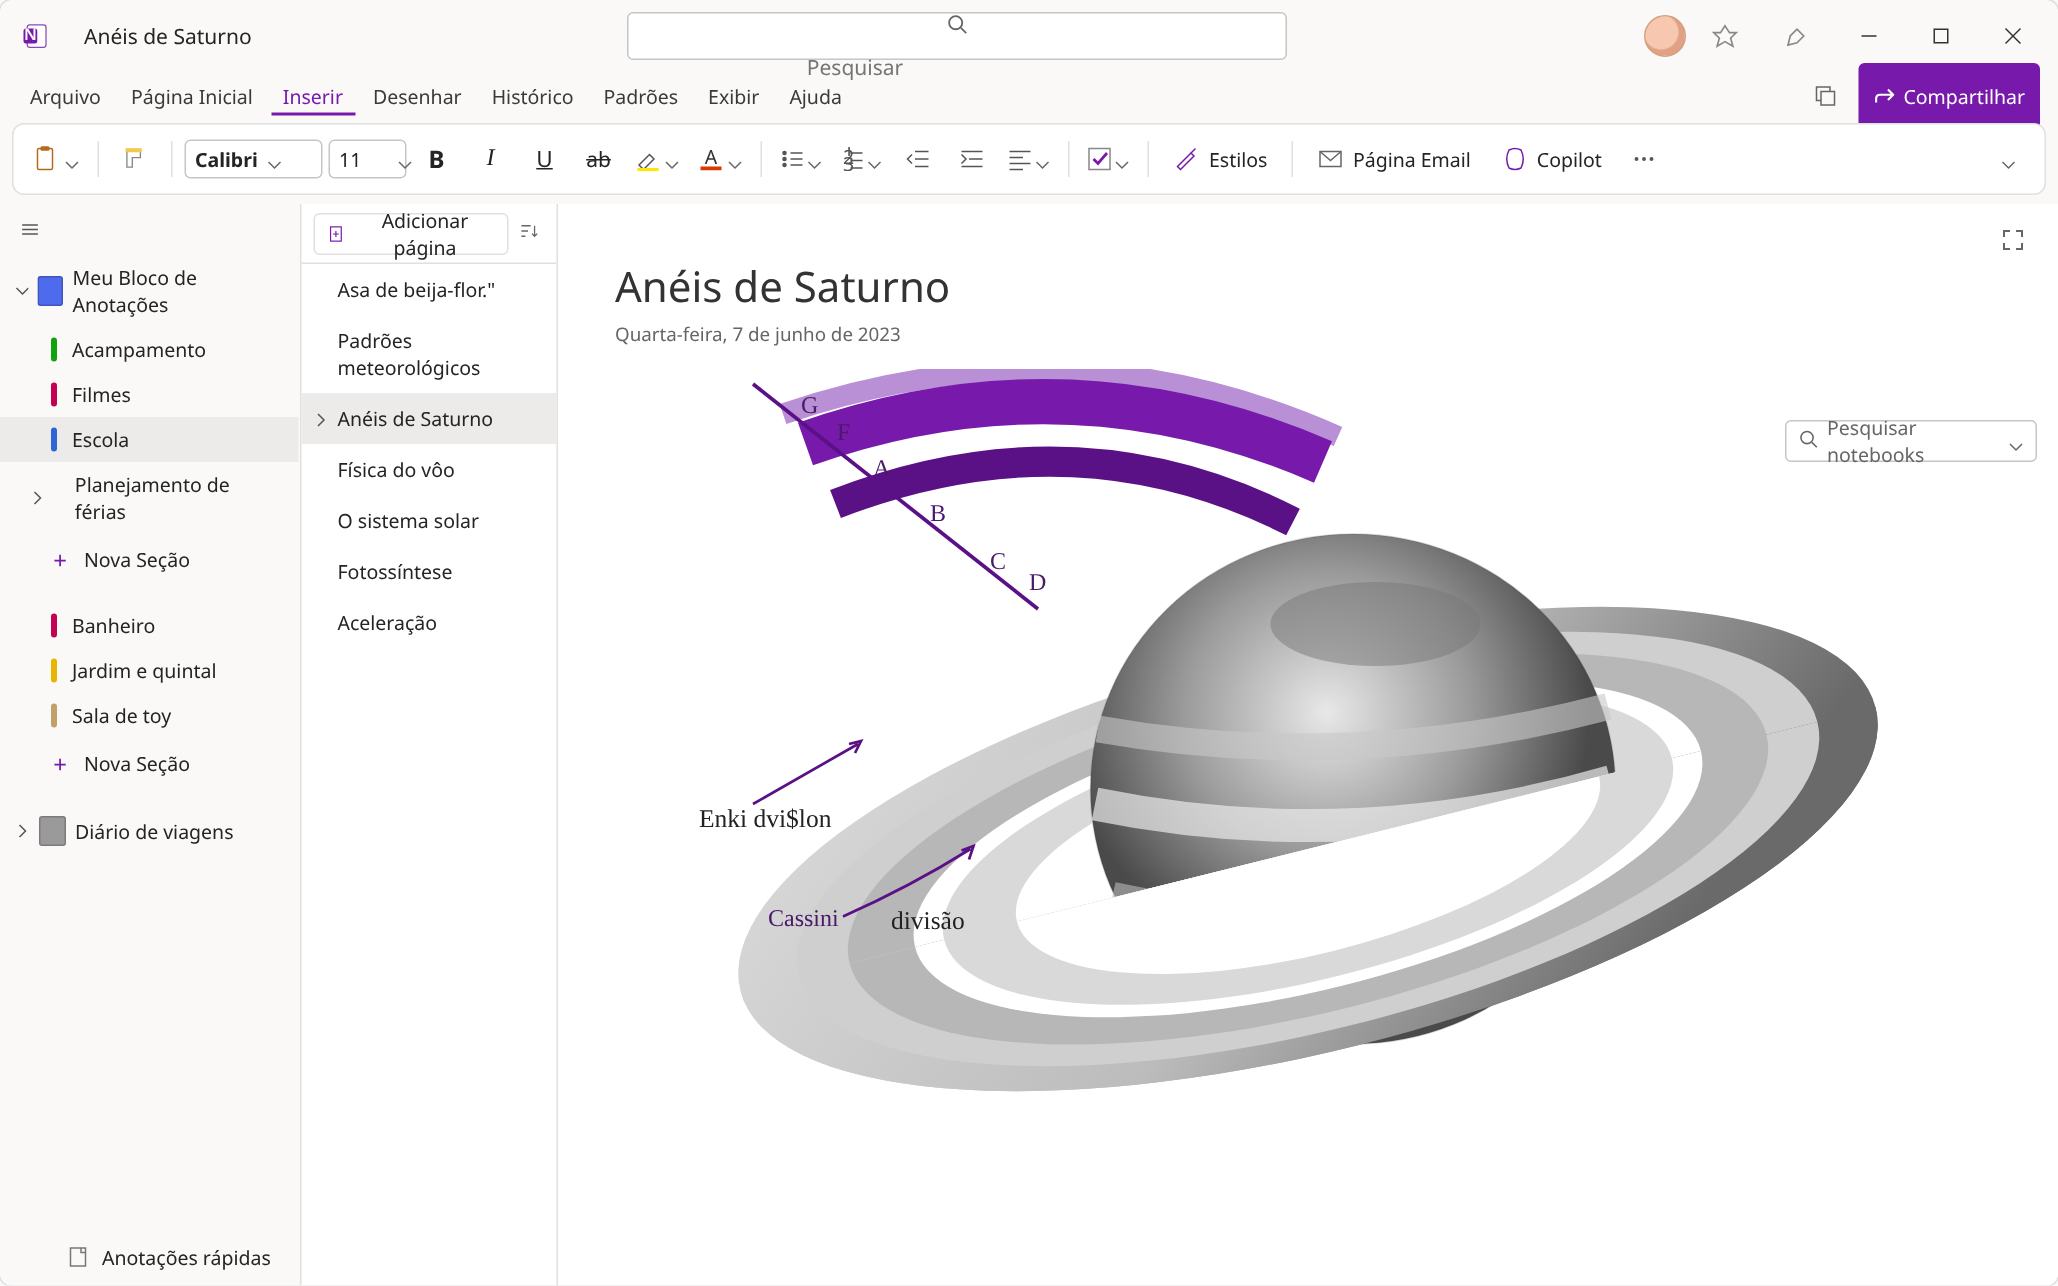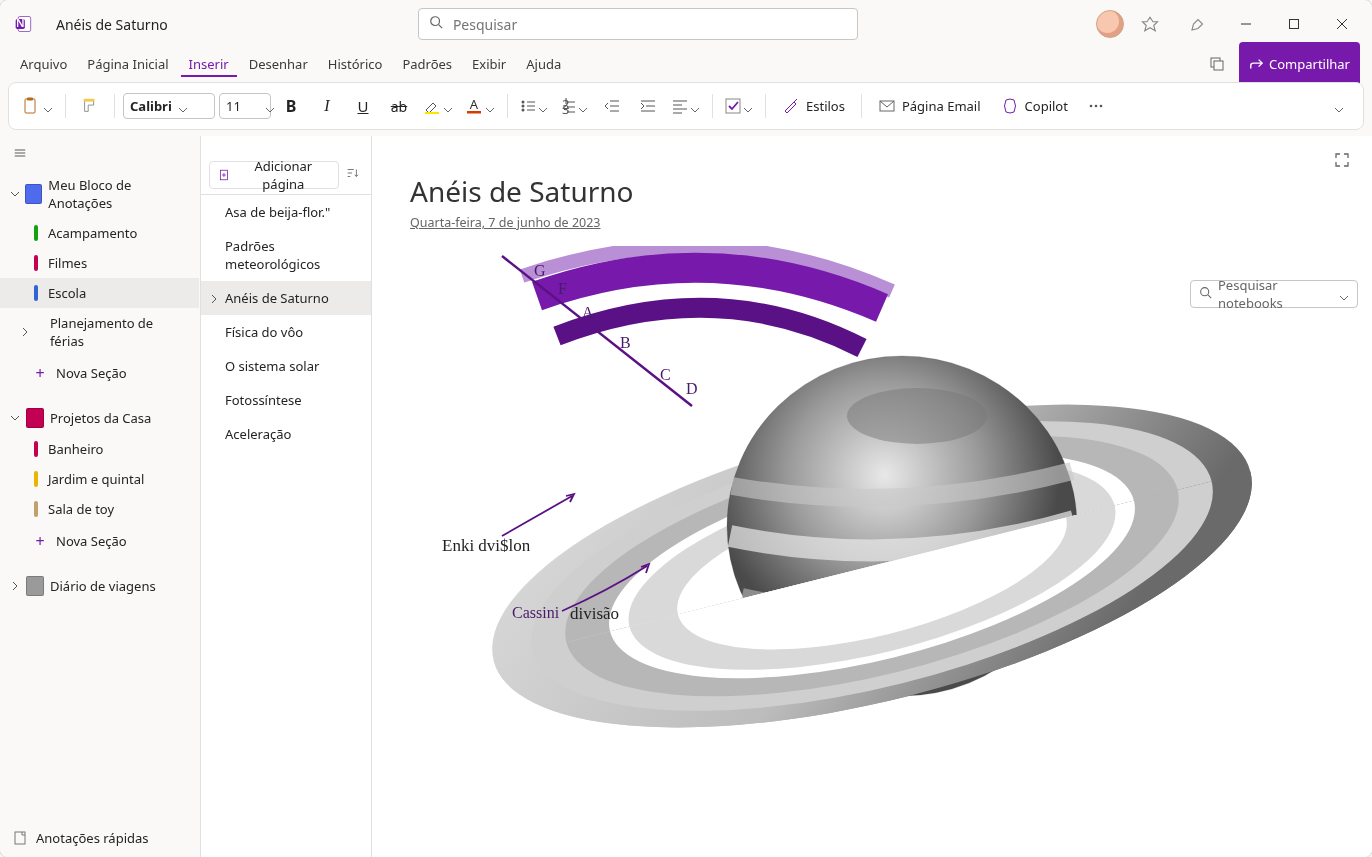--- a/index.html
+++ b/index.html
@@ -13,21 +13,21 @@
   }
   *{box-sizing:border-box;font-family:"Segoe UI",system-ui,Arial,sans-serif;font-size:13px;color:var(--txt);}
   html,body{margin:0;height:100%;background:#f8f8f8;}
   .window{width:1372px;height:857px;background:#faf9f8;border-radius:8px;overflow:hidden;display:flex;flex-direction:column;box-shadow:0 0 0 1px #ddd;}
   
   .titlebar{height:48px;display:flex;align-items:center;padding:0 4px;}
   .app-icon{width:40px;display:flex;justify-content:center;align-items:center;}
   .app-icon svg{width:20px;height:20px;}
   .doc-title{font-size:14px;padding:0 12px;}
   .title-spacer{flex:1;display:flex;justify-content:center;}
-  .search-box{width:440px;height:32px;background:#fff;border:1px solid #c6c6c6;border-radius:4px;display:flex;align-items:center;padding:0 10px;gap:8px;}
+  .search-box{width:440px;height:32px;background:#fff;border:1px solid #c6c6c6;border-radius:4px;display:flex;align-items:center;padding:0 10px;gap:8px;flex-direction:column;}
   .search-box input{border:none;outline:none;flex:1;font-size:14px;background:transparent;}
   .title-right{display:flex;align-items:center;gap:4px;padding-right:4px;}
   .tbtn{width:44px;height:32px;display:flex;align-items:center;justify-content:center;border:none;background:transparent;border-radius:4px;}
   .avatar{width:28px;height:28px;border-radius:50%;background:radial-gradient(circle at 40% 40%,#f8c7b0 50%,#e2a184 55%);border:1px solid #d0a080;}
   
   .menubar{height:32px;display:flex;align-items:center;padding:0 12px;gap:4px;}
   .menu-item{padding:4px 8px;font-size:13px;color:#3a3a3a;border:none;background:transparent;border-radius:3px;}
   .menu-item.active{color:var(--accent);border-bottom:2px solid var(--accent);border-radius:0;padding-bottom:2px;}
   .menubar-right{margin-left:auto;display:flex;align-items:center;gap:6px;}
   .share-btn{background:var(--accent);color:#fff;border:none;height:44px;padding:0 10px;border-radius:4px;display:flex;align-items:center;gap:6px;font-size:13px;}
@@ -47,38 +47,38 @@
   .body{flex:1;display:flex;min-height:0;}
   .navcol{width:200px;background:#faf9f8;display:flex;flex-direction:column;border-right:1px solid transparent;}
   .nav-top{height:34px;display:flex;align-items:center;padding:0 8px;}
   .hamburger{width:24px;height:24px;border:none;background:transparent;display:flex;align-items:center;justify-content:center;}
   .notebook-search{margin-left:auto;height:28px;border:1px solid #c6c6c6;background:#fff;border-radius:4px;display:flex;align-items:center;padding:0 8px;gap:6px;width:168px;position:absolute;right:14px;top:144px;}
   .nb-head{display:flex;align-items:center;gap:6px;padding:6px 10px;font-size:13px;}
   .nb-item{display:flex;align-items:center;gap:10px;padding:6px 10px 6px 34px;border:none;background:transparent;width:100%;text-align:left;font-size:13px;}
   .nb-item.selected{background:var(--selected);}
   .tab-color{width:4px;height:16px;border-radius:2px;}
   .plus{color:var(--accent);font-size:16px;width:12px;text-align:center;}
-  .quick-notes{margin-top:auto;padding:10px 12px;display:flex;align-items:center;gap:8px;border-top:1px solid transparent;}
+  .quick-notes{margin-top:auto;padding:10px 12px;display:flex;align-items:center;gap:8px;border-top:1px solid transparent;margin-left:32px;}
   
   .pagescol{width:172px;background:#fff;border-left:1px solid var(--border);border-right:1px solid var(--border);display:flex;flex-direction:column;}
-  .pages-head{height:40px;display:flex;align-items:center;justify-content:space-between;padding:0 8px;border-bottom:1px solid var(--border);margin-top:19px;}
+  .pages-head{height:40px;display:flex;align-items:center;justify-content:space-between;padding:0 8px;border-bottom:1px solid var(--border);}
   .add-page{display:flex;align-items:center;gap:6px;border:1px solid var(--border);background:#fff;height:28px;padding:0 8px;border-radius:4px;font-size:13px;}
   .sort-btn{width:24px;height:24px;border:none;background:transparent;}
   .page-item{padding:8px 12px 8px 24px;font-size:13px;border:none;background:transparent;width:100%;text-align:left;position:relative;}
   .page-item.selected{background:var(--selected);}
   .page-item .exp{position:absolute;left:8px;top:9px;}
   
   .canvas{flex:1;background:#fff;position:relative;overflow:hidden;}
   .fullscreen-btn{position:absolute;top:12px;right:16px;width:28px;height:28px;border:none;background:transparent;}
   .page-title{position:absolute;left:38px;top:36px;font-size:28px;font-weight:400;color:#333;}
-  .page-date{position:absolute;left:38px;top:78px;font-size:12.5px;color:#666;text-decoration:underline;}
+  .page-date{position:absolute;left:38px;top:78px;font-size:12.5px;color:#666;}
   .saturn-wrap{position:absolute;left:70px;top:110px;width:820px;height:540px;}
   .saturn-wrap svg{width:100%;height:100%;}
   .ann{position:absolute;font-family:"Segoe Script","Comic Sans MS",cursive;font-size:16px;color:#4a1a6a;}
-  .ann.label{color:#222;font-family:"Segoe UI";}
+  .ann.label{color:#222;font-family:"Segoe UI";margin-left:24px;}
   .book-icon{width:18px;height:20px;border-radius:2px;display:inline-block;}
 </style>
 </head>
 <body>
 
 <div class="window">
 
   <div class="titlebar">
     <div class="app-icon">
       <svg viewBox="0 0 24 24">
@@ -350,27 +350,20 @@
               <path d="M3 1 L7 5 L3 9" fill="none" stroke="#555"></path>
             </svg>
             <span></span>
             <span>Planejamento de férias</span>
           </button>
           <button class="nb-item">
             <span class="plus">+</span>
             <span>Nova Seção</span>
           </button>
           <div style="height: 12px;"></div>
-          <div class="nb-head">
-            <svg width="10" height="10">
-              <path d="M1 3 L5 7 L9 3" fill="none" stroke="#555"></path>
-            </svg>
-  <span class="book-icon" style="background:#c30052;border:1px solid rgba(0,0,0,.2)"></span>
-  <span>Projetos da Casa</span>
-          </div>
           <button class="nb-item">
             <span class="tab-color" style="background:#c30052"></span>
             <span>Banheiro</span>
           </button>
           <button class="nb-item">
             <span class="tab-color" style="background:#e8b500"></span>
             <span>Jardim e quintal</span>
           </button>
           <button class="nb-item">
             <span class="tab-color" style="background:#c1a06a"></span>

